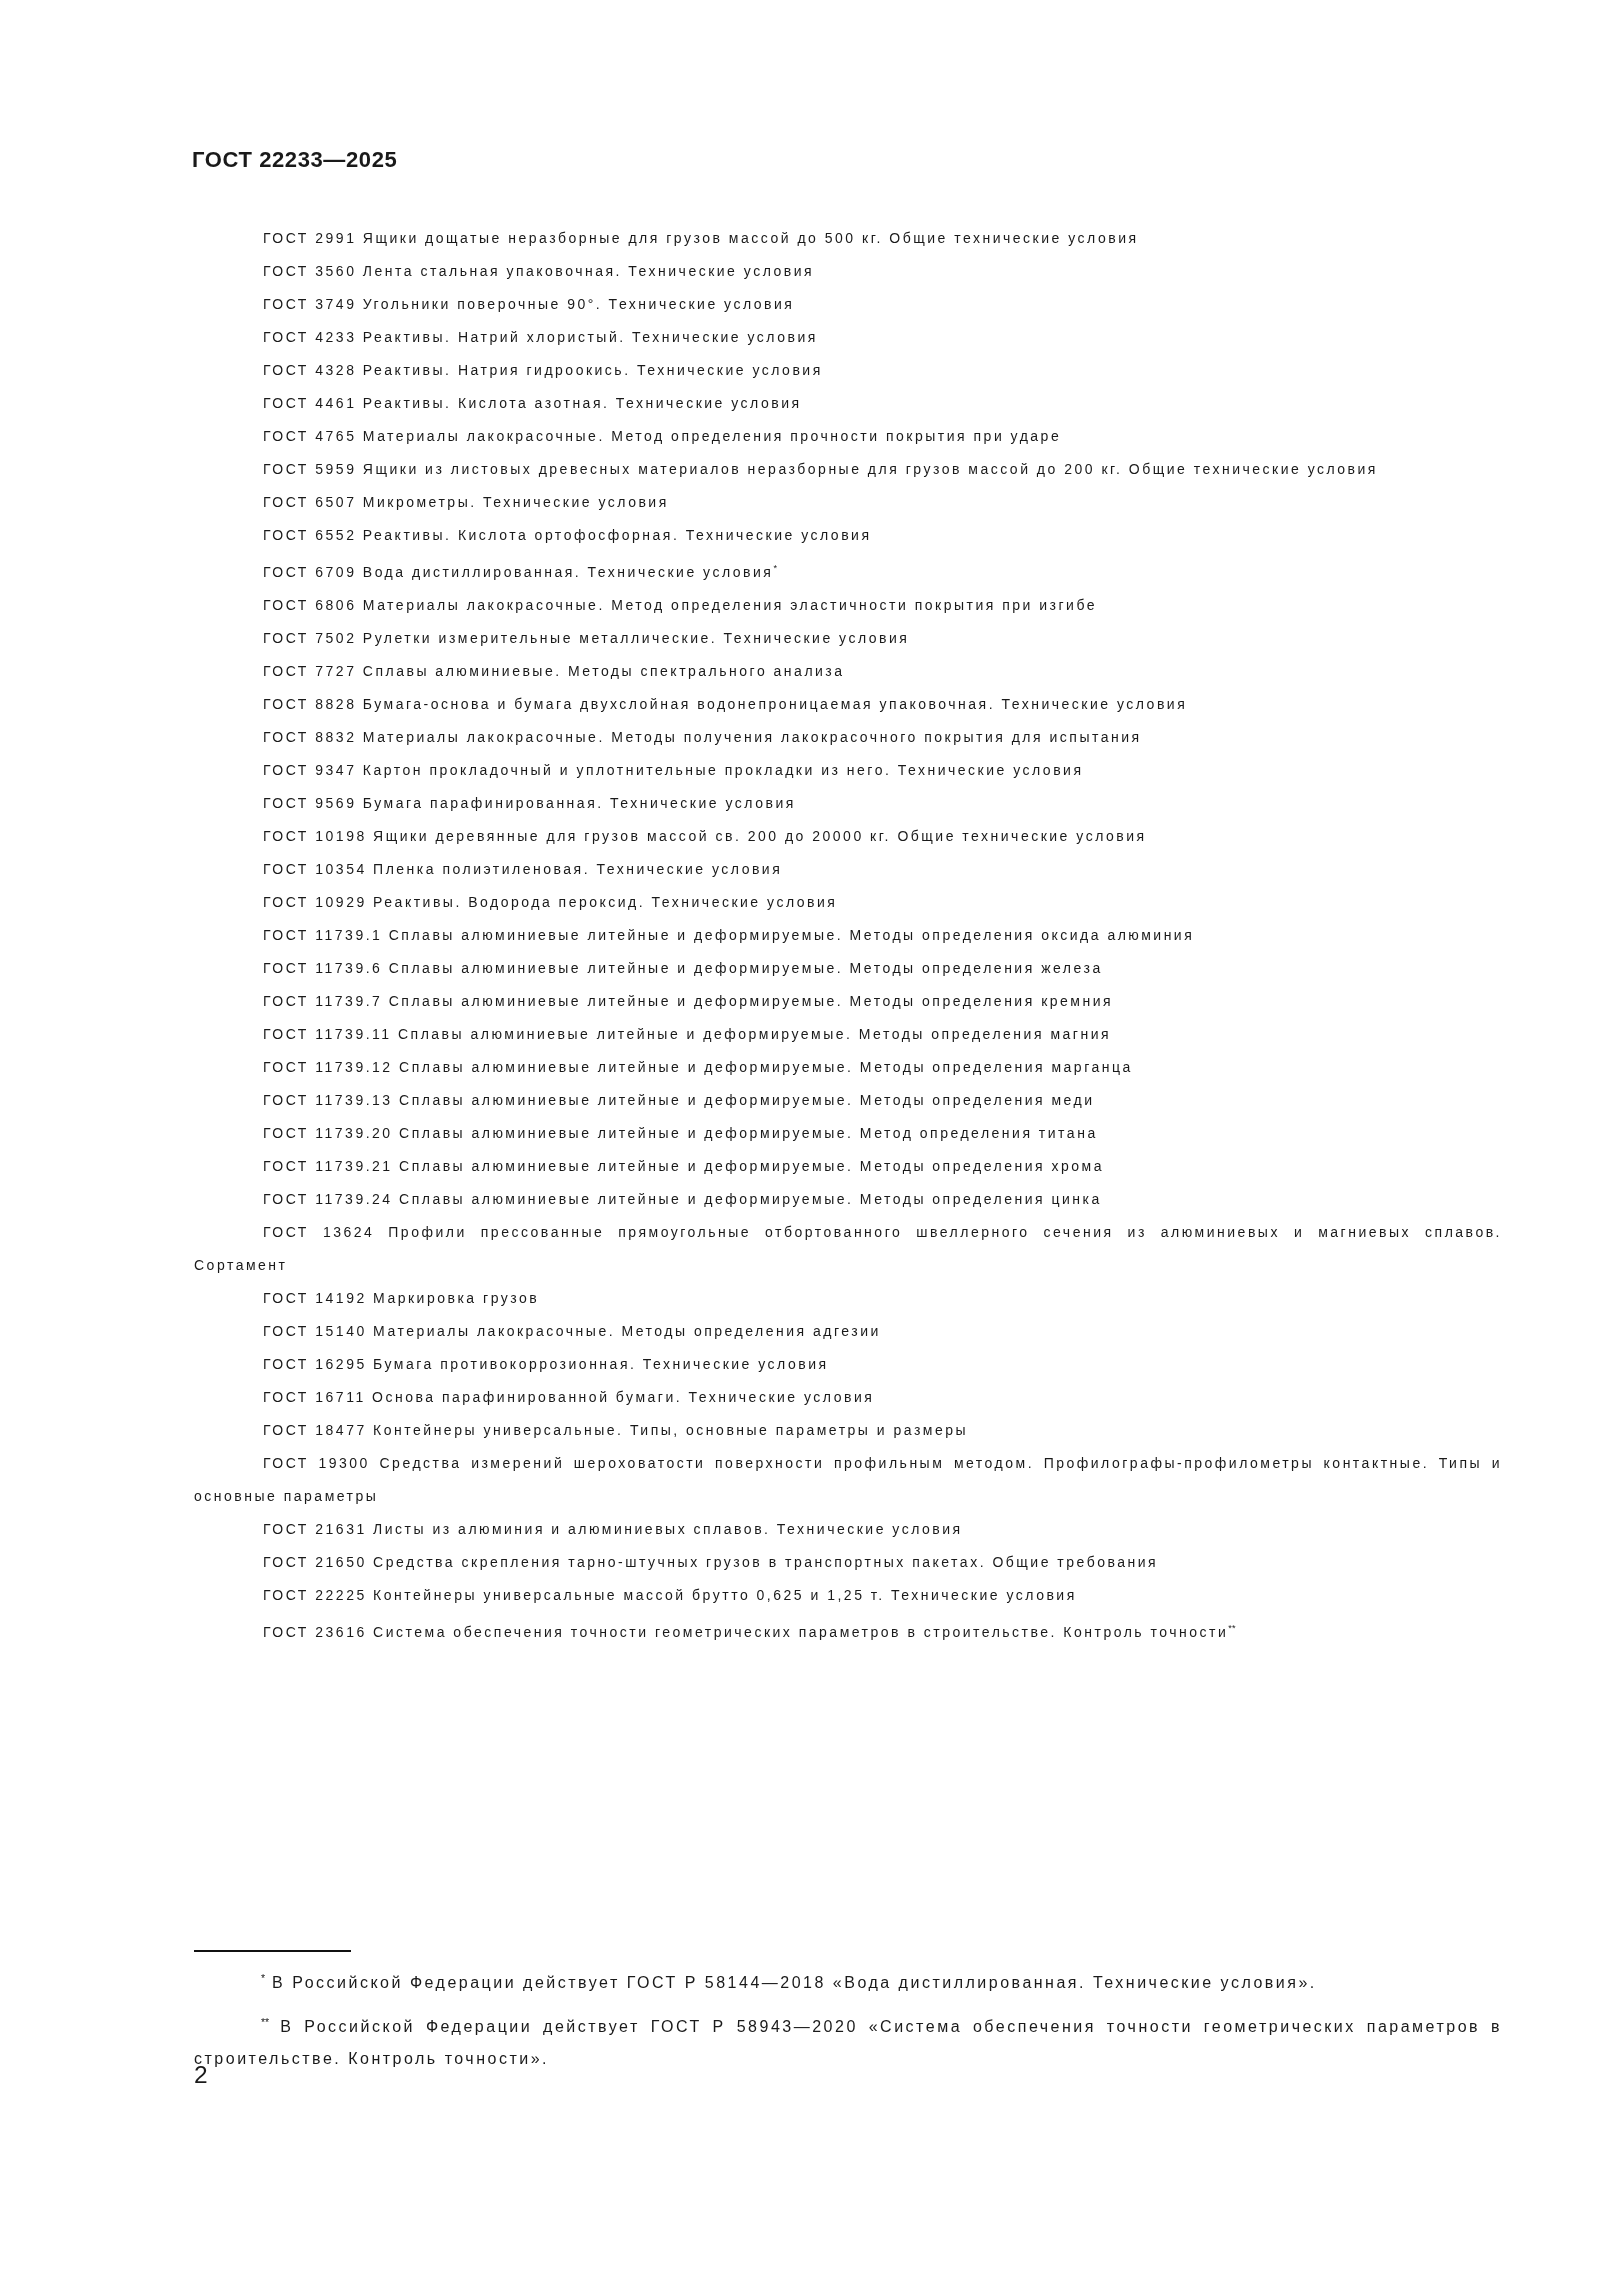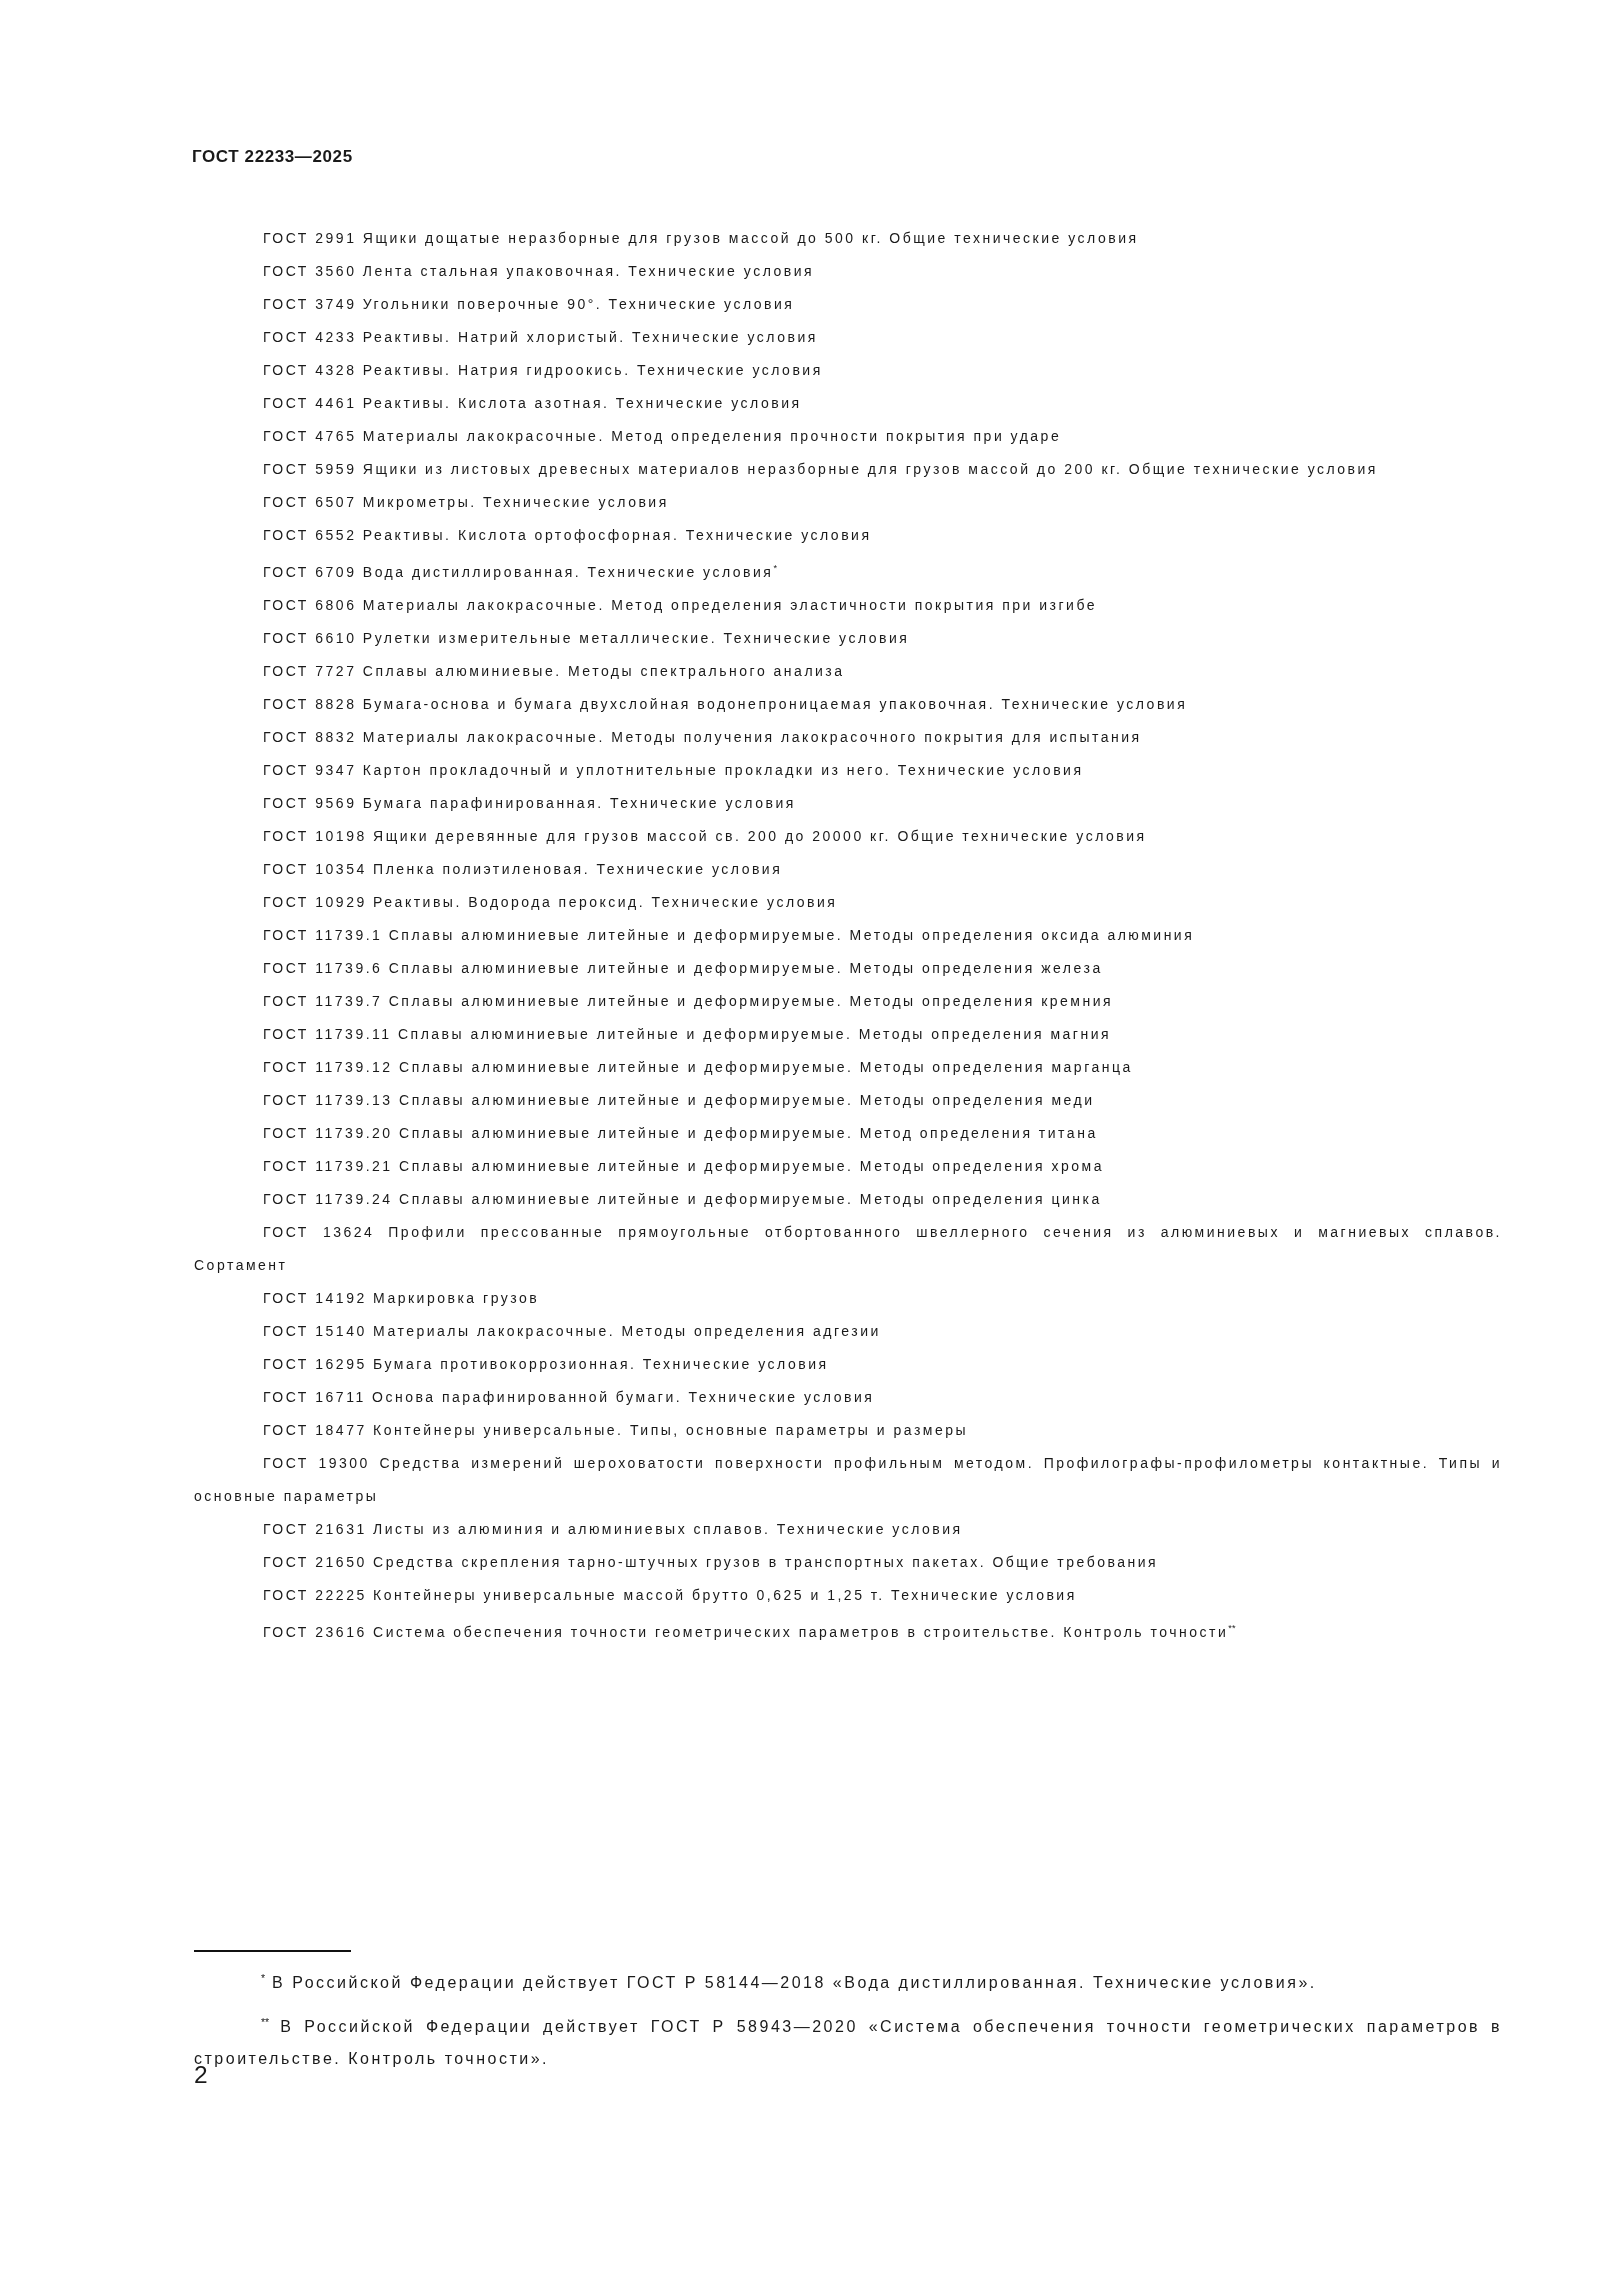--- a/index.html
+++ b/index.html
@@ -10,21 +10,21 @@
     height: 2293px;
     background: #ffffff;
     color: #1a1a1a;
     font-family: "Liberation Sans", sans-serif;
     overflow: hidden;
   }
   .doc-header {
     position: absolute;
     left: 192px;
     top: 147px;
-    font-size: 17px;
+    font-size: 22px;
     font-weight: bold;
     letter-spacing: 0.6px;
     white-space: nowrap;
   }
   .refs {
     position: absolute;
     left: 194px;
     top: 222px;
     width: 1308px;
   }
@@ -84,21 +84,21 @@
       <p class="ref">ГОСТ 3749 Угольники поверочные 90°. Технические условия</p>
       <p class="ref">ГОСТ 4233 Реактивы. Натрий хлористый. Технические условия</p>
       <p class="ref">ГОСТ 4328 Реактивы. Натрия гидроокись. Технические условия</p>
       <p class="ref">ГОСТ 4461 Реактивы. Кислота азотная. Технические условия</p>
       <p class="ref">ГОСТ 4765 Материалы лакокрасочные. Метод определения прочности покрытия при ударе</p>
       <p class="ref">ГОСТ 5959 Ящики из листовых древесных материалов неразборные для грузов массой до 200 кг. Общие технические условия</p>
       <p class="ref">ГОСТ 6507 Микрометры. Технические условия</p>
       <p class="ref">ГОСТ 6552 Реактивы. Кислота ортофосфорная. Технические условия</p>
       <p class="ref">ГОСТ 6709 Вода дистиллированная. Технические условия<sup>*</sup></p>
       <p class="ref">ГОСТ 6806 Материалы лакокрасочные. Метод определения эластичности покрытия при изгибе</p>
-      <p class="ref">ГОСТ 6610 Рулетки измерительные металлические. Технические условия</p>
+      <p class="ref">ГОСТ 7502 Рулетки измерительные металлические. Технические условия</p>
       <p class="ref">ГОСТ 7727 Сплавы алюминиевые. Методы спектрального анализа</p>
       <p class="ref">ГОСТ 8828 Бумага-основа и бумага двухслойная водонепроницаемая упаковочная. Технические условия</p>
       <p class="ref">ГОСТ 8832 Материалы лакокрасочные. Методы получения лакокрасочного покрытия для испытания</p>
       <p class="ref">ГОСТ 9347 Картон прокладочный и уплотнительные прокладки из него. Технические условия</p>
       <p class="ref">ГОСТ 9569 Бумага парафинированная. Технические условия</p>
       <p class="ref">ГОСТ 10198 Ящики деревянные для грузов массой св. 200 до 20000 кг. Общие технические условия</p>
       <p class="ref">ГОСТ 10354 Пленка полиэтиленовая. Технические условия</p>
       <p class="ref">ГОСТ 10929 Реактивы. Водорода пероксид. Технические условия</p>
       <p class="ref">ГОСТ 11739.1 Сплавы алюминиевые литейные и деформируемые. Методы определения оксида алюминия</p>
       <p class="ref">ГОСТ 11739.6 Сплавы алюминиевые литейные и деформируемые. Методы определения железа</p>

